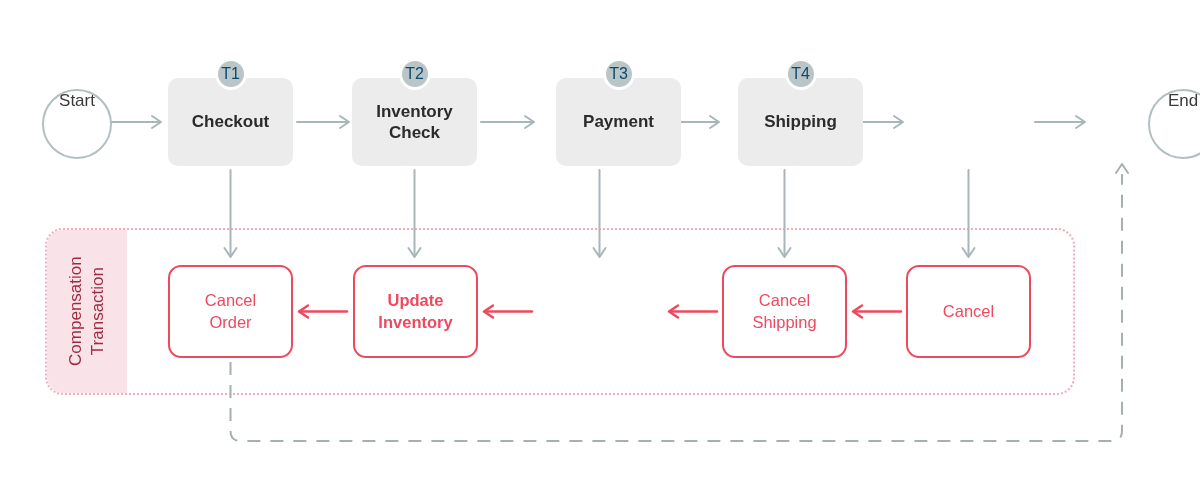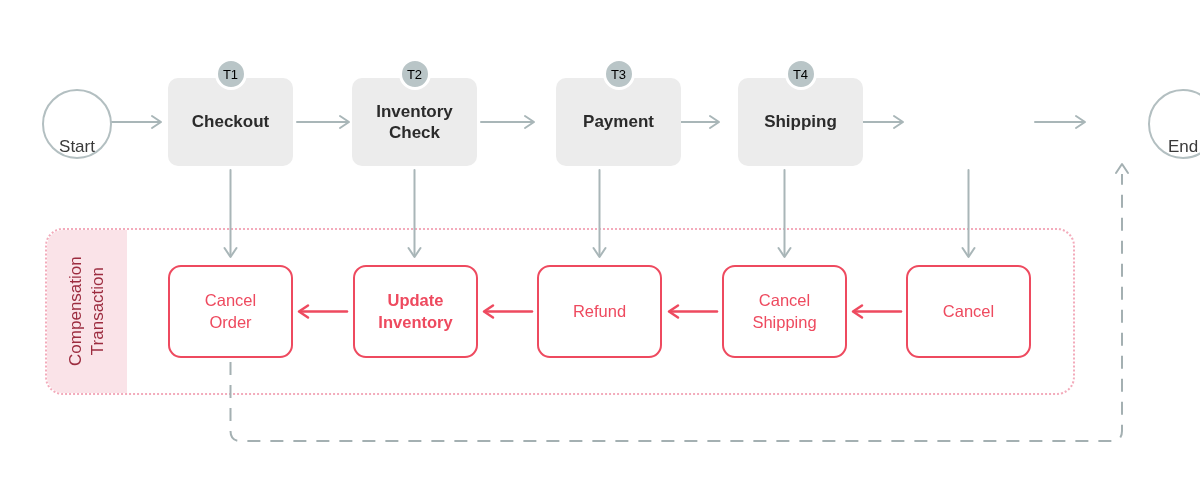--- a/index.html
+++ b/index.html
@@ -24,21 +24,21 @@
                   stroke-dasharray: 13 10; stroke-linecap: butt; }
   .stroke-dash-head { stroke: var(--dash_gray, #a4b0b2); stroke-width: 2; fill: none;
                   stroke-linecap: round; stroke-linejoin: round; }
   
   .terminal {
     position: absolute; z-index: 3;
     width: 66px; height: 66px; top: 89px;
     background: #ffffff;
     border: 2px solid var(--circle_border, #b3bfc1);
     border-radius: 50%;
-    display: flex; align-items: flex-end; justify-content: center;
+    display: flex; align-items: flex-start; justify-content: center;
     font-size: 17px; color: var(--circle_text, #3a3a3a);
   }
   
   .step-box {
     position: absolute; z-index: 3;
     top: 78px; width: 125px; height: 88px;
     background: var(--node_fill, #ececec);
     border-radius: 10px;
     display: flex; align-items: center; justify-content: center;
   }
@@ -48,21 +48,21 @@
     text-align: center; white-space: pre-line; line-height: 1.25;
   }
   .step-badge {
     position: absolute;
     left: 50%; top: -20px; margin-left: -16px;
     width: 26px; height: 26px;
     background: var(--badge_fill, #b9c5c7);
     border: 3px solid #ffffff;
     border-radius: 50%;
     display: flex; align-items: center; justify-content: center;
-    font-size: 13px; color: #000000;
+    font-size: 16px; color: #0c4a6e;
   }
   
   .comp-container {
     position: absolute; z-index: 1;
     left: 45px; top: 228px; width: 1030px; height: 167px;
     border: 2px dotted var(--pink_border, #f3abbb);
     border-radius: 18px;
     box-sizing: border-box;
     overflow: hidden;
     background: #ffffff;
@@ -204,23 +204,20 @@
   </div>
 
   <div class="comp-box" style="left:168px;">
     <div class="comp-label">Cancel
 Order</div>
   </div>
   <div class="comp-box" style="left:353px;font-weight:bold;">
     <div class="comp-label">Update
 Inventory</div>
   </div>
-  <div class="comp-box" style="left:537px;">
-    <div class="comp-label">Refund</div>
-  </div>
   <div class="comp-box" style="left:722px;">
     <div class="comp-label">Cancel
 Shipping</div>
   </div>
   <div class="comp-box" style="left:906px;">
     <div class="comp-label">Cancel</div>
   </div>
 
 </div>
 

